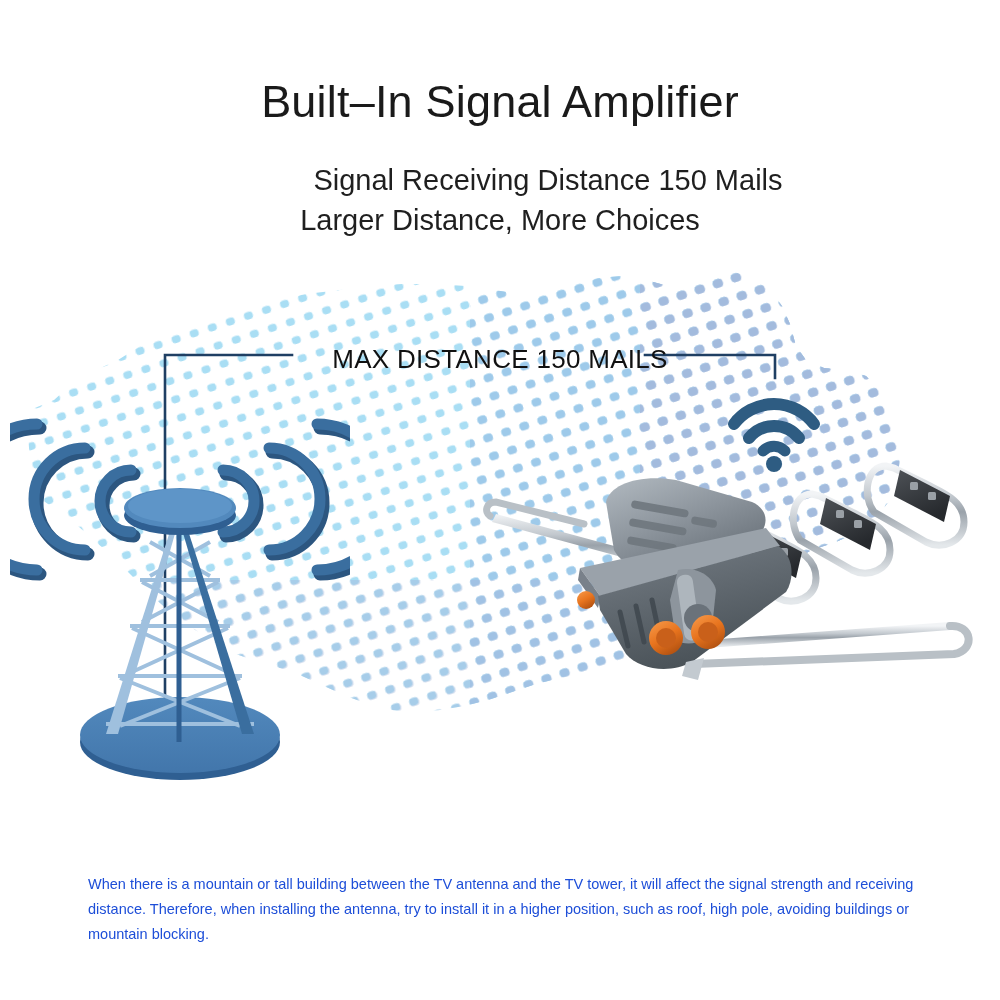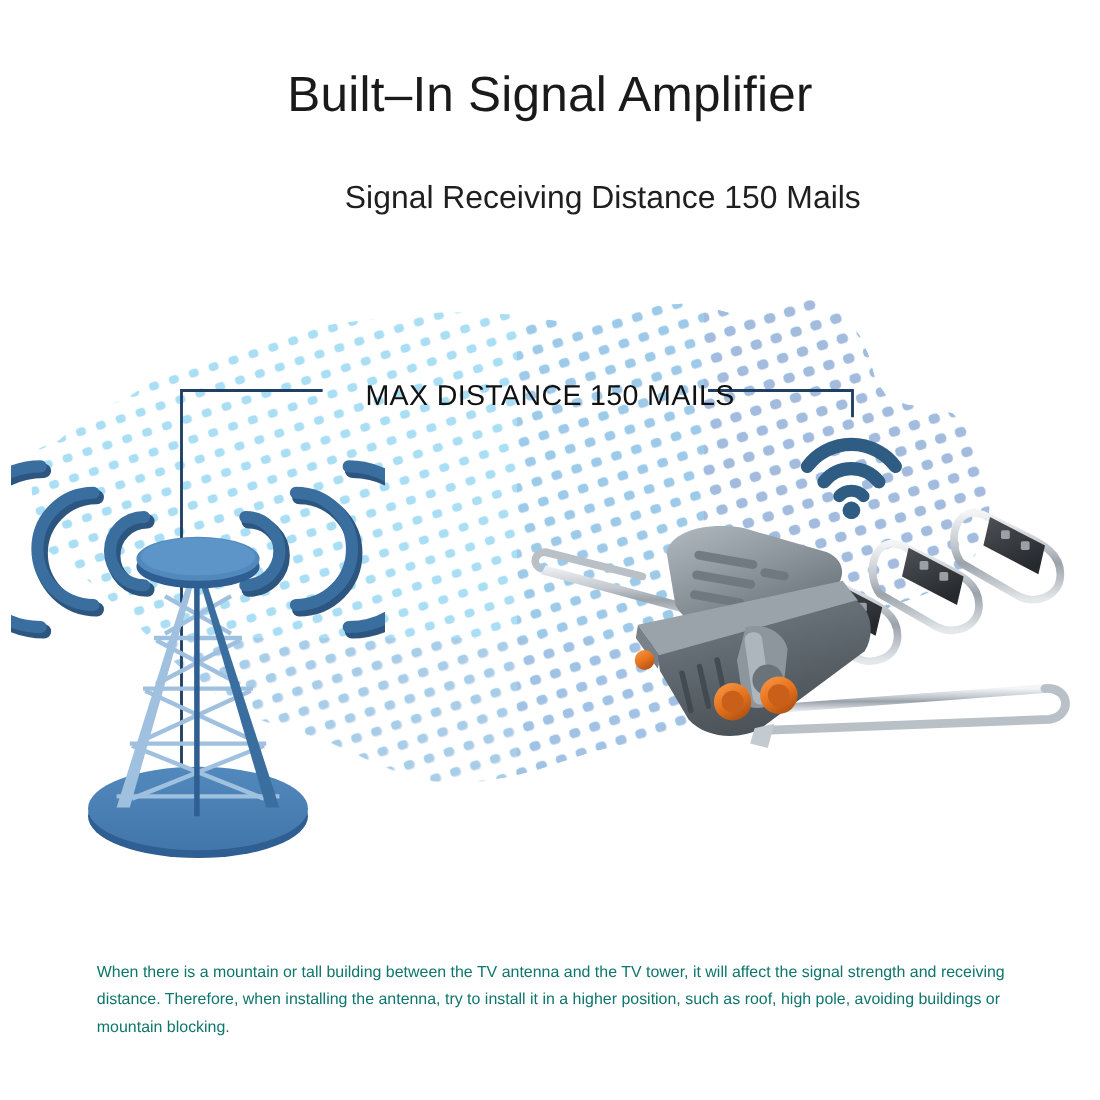--- a/index.html
+++ b/index.html
@@ -3,49 +3,50 @@
 <meta charset="utf-8">
 <title>Built-In Signal Amplifier</title>
 <style>
   html,body{margin:0;padding:0;background:#ffffff;}
   body{width:1000px;height:1000px;overflow:hidden;
        font-family:"Liberation Sans","DejaVu Sans",sans-serif;
        -webkit-font-smoothing:antialiased;}
   #page{position:relative;width:1000px;height:1000px;background:#fff;overflow:hidden;}
 
   
-  .title{position:absolute;left:0;top:62px;width:1000px;text-align:center;
+  .title{position:absolute;left:0;top:78px;width:1000px;text-align:center;
          font-size:45px;font-weight:500;letter-spacing:.2px;color:#1a1a1a;
          line-height:1.05;white-space:nowrap;}
   .subtitle{position:absolute;left:0;width:1000px;text-align:center;
             font-size:29px;font-weight:400;color:#1f1f1f;line-height:1.28;}
   .sub1{top:162px;margin-left:48px;}
   .sub2{top:202px;}
 
   
   .stage{position:absolute;left:0;top:250px;width:1000px;height:560px;}
   .stage > svg{position:absolute;left:0;top:0;}
 
   
   .callout-label{position:absolute;left:0;top:344px;width:1000px;text-align:center;
                  font-size:26px;font-weight:400;color:#111;letter-spacing:.3px;
                  white-space:nowrap;}
 
   
   .footnote{position:absolute;left:88px;top:872px;width:828px;
-            font-size:14.5px;line-height:1.72;color:#0f766e;font-weight:400;
+            font-size:14.5px;line-height:1.72;color:#1d4ed8;font-weight:400;
             text-align:left;}
 </style>
 </head>
 <body>
 
 <div id="page">
 
   <div class="title">Built–In Signal Amplifier</div>
   <div class="subtitle sub1">Signal Receiving Distance 150 Mails</div>
+  <div class="subtitle sub2">Larger Distance, More Choices</div>
 
   <div class="stage">
 
     <svg width="1000" height="560" viewBox="0 0 1000 560">
       <defs>
 
         <pattern id="dotsLight" width="19" height="19" patternUnits="userSpaceOnUse" patternTransform="rotate(-18)">
           <rect x="2.5" y="2.5" width="9" height="7.5" rx="3.4" fill="#a9def4"></rect>
         </pattern>
         <pattern id="dotsMid" width="19" height="19" patternUnits="userSpaceOnUse" patternTransform="rotate(-18)">

